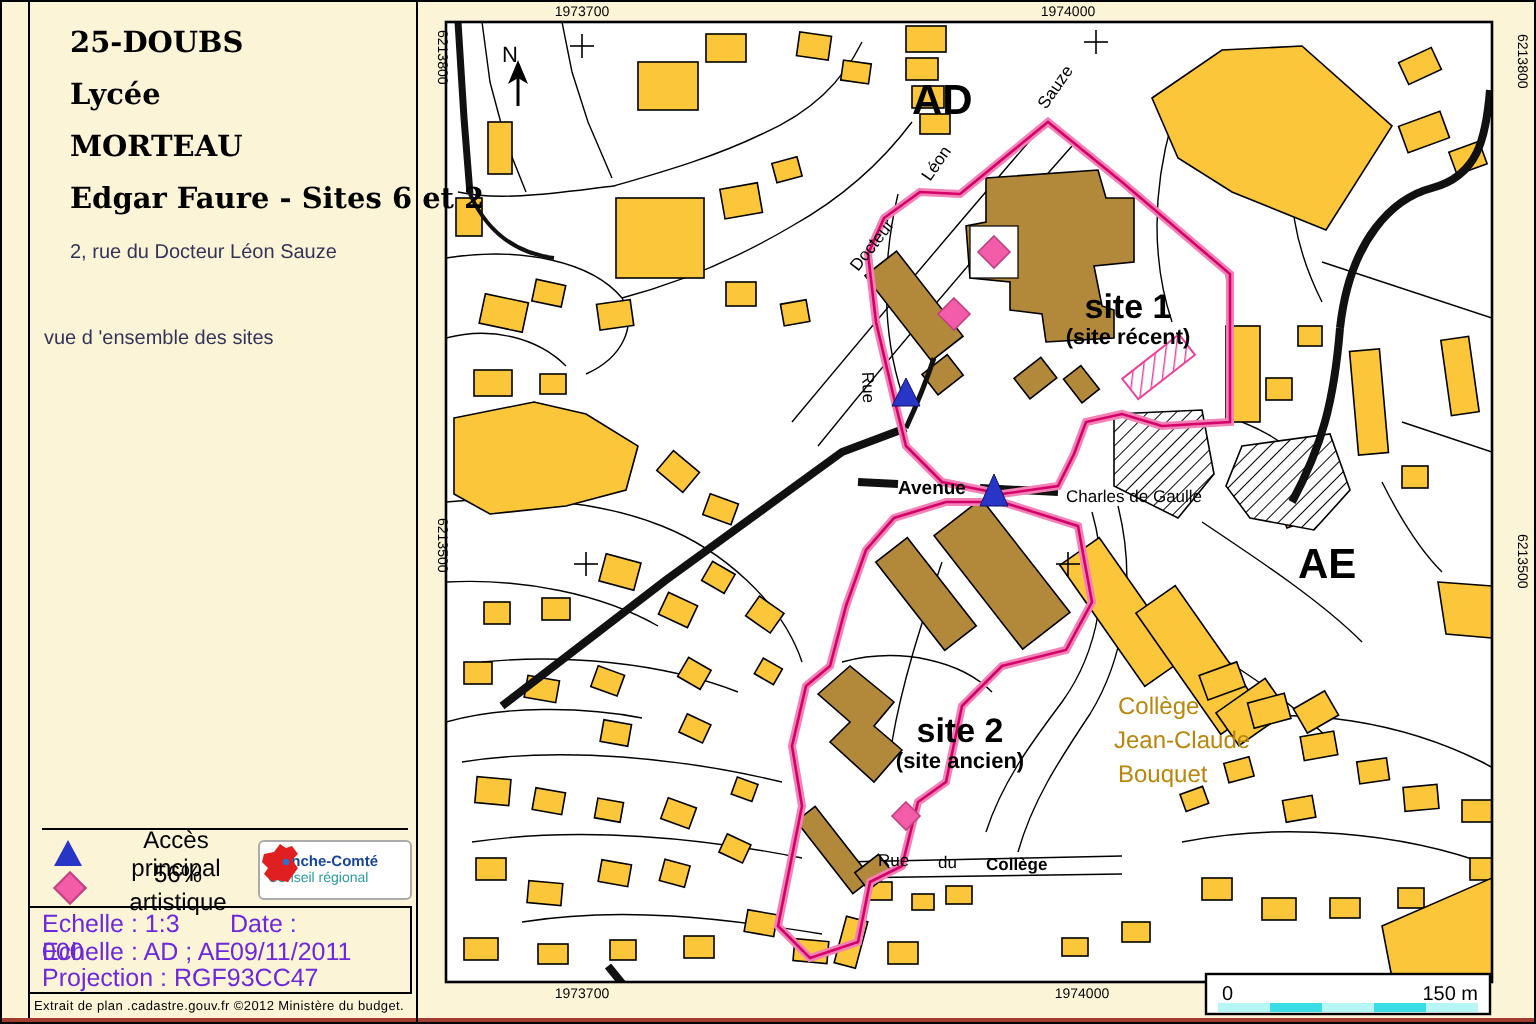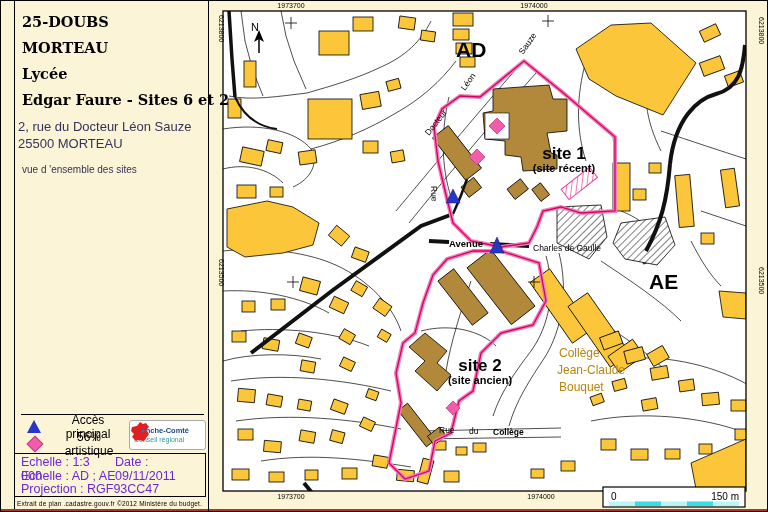--- a/index.html
+++ b/index.html
@@ -2,22 +2,22 @@
 <html><head>
 <meta charset="utf-8">
 <style>
   html,body{margin:0;padding:0;}
   .page{position:relative;width:768px;height:512px;background:#FCF4D6;box-sizing:border-box;
         border:1px solid #000;overflow:hidden;font-family:"Liberation Sans",sans-serif;}
   .panel{position:absolute;left:0;top:0;width:207px;height:512px;z-index:3;}
   .vrule{position:absolute;left:13px;top:0;width:0;height:508px;border-left:1.5px solid #000;}
   .titleblock{position:absolute;left:21px;top:8px;width:182px;font-family:"DejaVu Serif",serif;
               font-weight:bold;color:#000;}
-  .titleblock div{font-size:14.5px;line-height:26px;white-space:nowrap;}
-  .addr{position:absolute;left:17px;top:117px;font-size:13px;color:#33335a;line-height:17px;}
+  .titleblock div{font-size:14.5px;line-height:26px;white-space:nowrap;margin-left:13px;}
+  .addr{position:absolute;left:34px;top:117px;font-size:10px;color:#33335a;line-height:17px;}
   .viewlabel{position:absolute;left:21px;top:163px;font-size:10px;color:#33335a;}
   .legendrule{position:absolute;left:20px;top:413px;width:183px;border-top:1.5px solid #000;}
   .legend{position:absolute;left:26px;top:417px;width:100px;}
   .legrow{display:flex;align-items:center;height:17px;text-align:center;}
   .tri{width:0;height:0;border-left:7px solid transparent;border-right:7px solid transparent;
        border-bottom:13px solid #2836C8;margin-right:8px;}
   .dia{width:10px;height:10px;background:#F25CA8;border:1px solid #C04080;transform:rotate(45deg);
        margin:0 10px 0 2px;}
   .legrow span{font-size:12px;color:#000;}
   .logo{position:absolute;left:128px;top:419px;width:77px;height:30px;background:#fff;
@@ -308,27 +308,26 @@
     <rect x="608" y="500.5" width="130" height="4.5" fill="#B6F6F4"></rect>
     <rect x="634" y="500.5" width="26" height="4.5" fill="#3ADCE6"></rect>
     <rect x="686" y="500.5" width="26" height="4.5" fill="#3ADCE6"></rect>
   </g>
 </svg>
 
 <div class="panel">
   <div class="vrule"></div>
   <div class="titleblock">
     <div>25-DOUBS</div>
+    <div>Lycée</div>
     <div>MORTEAU</div>
-    <div>Lycée</div>
     <div>Edgar Faure - Sites 6 et 2</div>
   </div>
   <div class="addr">
     <div>2, rue du Docteur Léon Sauze</div>
-    <div>25500 MORTEAU</div>
   </div>
   <div class="viewlabel">vue d 'ensemble des sites</div>
 
   <div class="legendrule"></div>
   <div class="legend">
     <div class="legrow">
       <div class="tri"></div>
       <span>Accès principal</span>
     </div>
     <div class="legrow">

